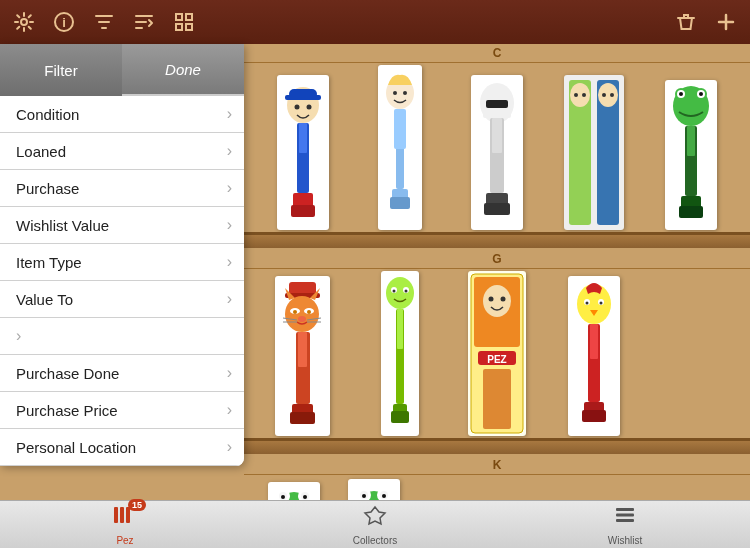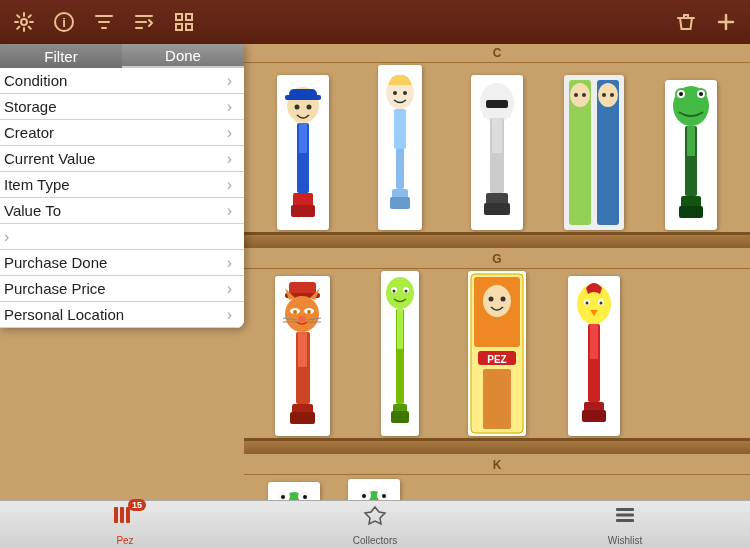--- a/index.html
+++ b/index.html
@@ -59,43 +59,44 @@
       background: #f5f5f5;
       z-index: 20;
       border-radius: 0 0 8px 0;
       overflow: hidden;
       box-shadow: 2px 2px 8px rgba(0,0,0,0.3);
     }
 
     .filter-header {
       display: flex;
       background: linear-gradient(180deg, #8c8c8c 0%, #6e6e6e 100%);
-      height: 24px;
+      height: 52px;
     }
     .filter-header-btn {
       flex: 1;
       display: flex;
       align-items: center;
       justify-content: center;
       font-size: 15px;
       font-weight: 500;
       color: white;
       cursor: pointer;
     }
     .filter-header-btn.active {
       background: linear-gradient(180deg, #9a9a9a 0%, #7a7a7a 100%);
       border-bottom: 2px solid #ccc;
+      font-style: italic;
     }
 
     .filter-item {
       display: flex;
       align-items: center;
       justify-content: space-between;
-      padding: 0 12px 0 4px;
-      height: 26px;
+      padding: 0 12px 0 16px;
+      height: 37px;
       border-bottom: 1px solid #d0d0d0;
       background: white;
       cursor: pointer;
     }
     .filter-item-label {
       font-size: 15px;
       color: #222;
     }
     .filter-item-chevron {
       color: #aaa;
@@ -210,29 +211,29 @@
   <div class="filter-header">
     <div class="filter-header-btn">Filter</div>
     <div class="filter-header-btn active">Done</div>
   </div>
 
   <div class="filter-item">
     <span class="filter-item-label">Condition</span>
     <span class="filter-item-chevron">›</span>
   </div>
   <div class="filter-item">
-    <span class="filter-item-label">Storage</span>
-    <span class="filter-item-chevron">›</span>
-  </div>
-  <div class="filter-item">
-    <span class="filter-item-label">Creator</span>
-    <span class="filter-item-chevron">›</span>
-  </div>
-  <div class="filter-item">
-    <span class="filter-item-label">Current Value</span>
+    <span class="filter-item-label">Loaned</span>
+    <span class="filter-item-chevron">›</span>
+  </div>
+  <div class="filter-item">
+    <span class="filter-item-label">Purchase</span>
+    <span class="filter-item-chevron">›</span>
+  </div>
+  <div class="filter-item">
+    <span class="filter-item-label">Wishlist Value</span>
     <span class="filter-item-chevron">›</span>
   </div>
   <div class="filter-item">
     <span class="filter-item-label">Item Type</span>
     <span class="filter-item-chevron">›</span>
   </div>
   <div class="filter-item">
     <span class="filter-item-label">Value To</span>
     <span class="filter-item-chevron">›</span>
   </div>

